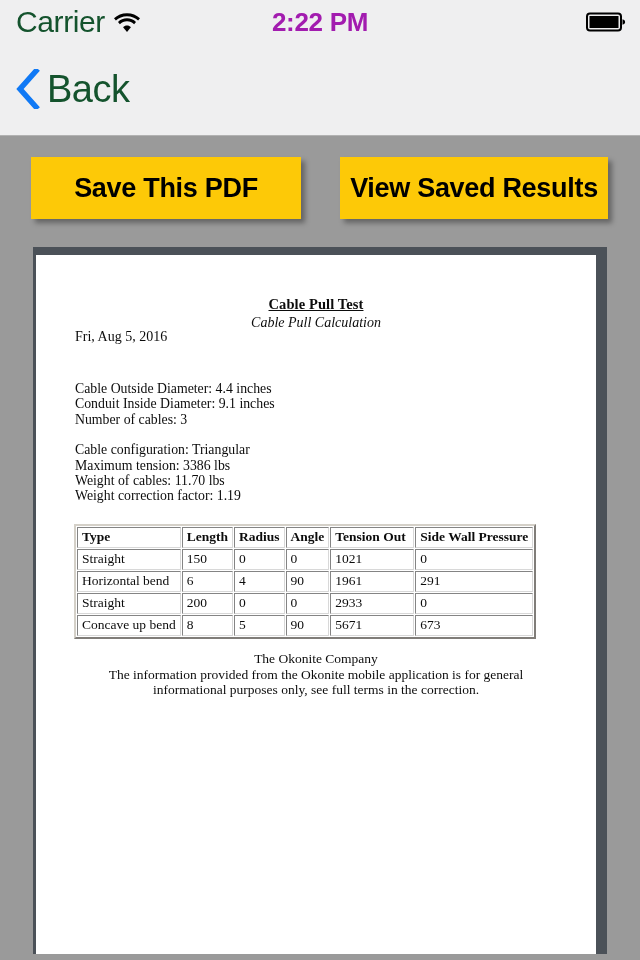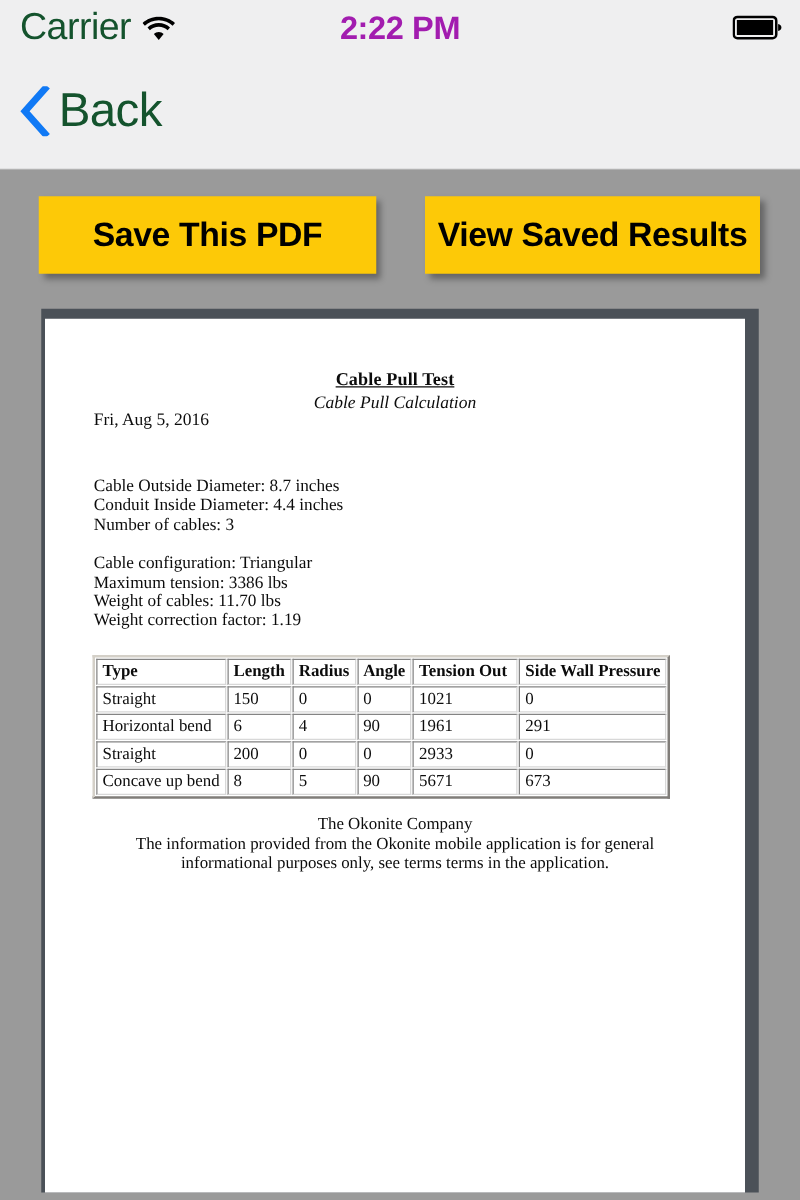--- a/index.html
+++ b/index.html
@@ -211,22 +211,22 @@
 </div>
 
 <div class="pdf-frame">
   <div class="pdf-page">
 
     <div class="doc-title">Cable Pull Test</div>
     <div class="doc-subtitle">Cable Pull Calculation</div>
     <div class="doc-date">Fri, Aug 5, 2016</div>
 
     <div class="doc-params">
-      <div>Cable Outside Diameter: 8.7 inches</div>
-      <div>Conduit Inside Diameter: 4.4 inches</div>
+      <div>Cable Outside Diameter: 4.4 inches</div>
+      <div>Conduit Inside Diameter: 9.1 inches</div>
       <div>Number of cables: 3</div>
       <div class="gap"></div>
       <div>Cable configuration: Triangular</div>
       <div>Maximum tension: 3386 lbs</div>
       <div>Weight of cables: 11.70 lbs</div>
       <div>Weight correction factor: 1.19</div>
     </div>
 
     <div class="doc-table-wrap">
       <table class="results">
@@ -272,17 +272,17 @@
             <td>90</td>
             <td>5671</td>
             <td>673</td>
           </tr>
         </tbody>
       </table>
     </div>
 
     <div class="doc-footer">
       <span class="company">The Okonite Company</span>
-      <span class="disclaimer">The information provided from the Okonite mobile application is for general informational purposes only, see terms terms in the application.</span>
+      <span class="disclaimer">The information provided from the Okonite mobile application is for general informational purposes only, see full terms in the correction.</span>
     </div>
 
   </div>
 </div>
 
 </body></html>

